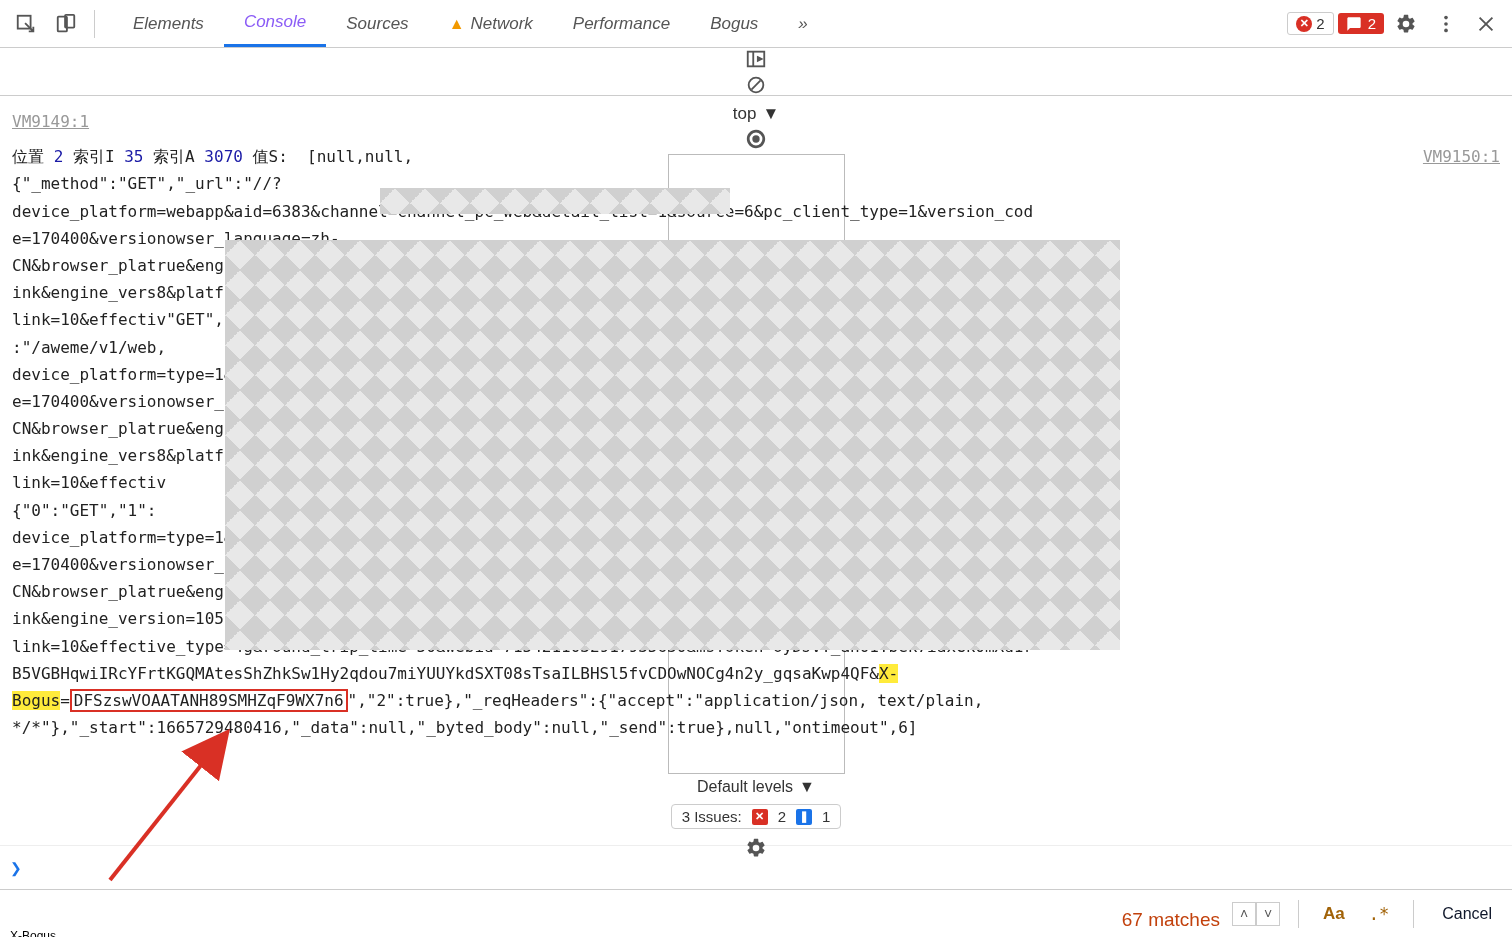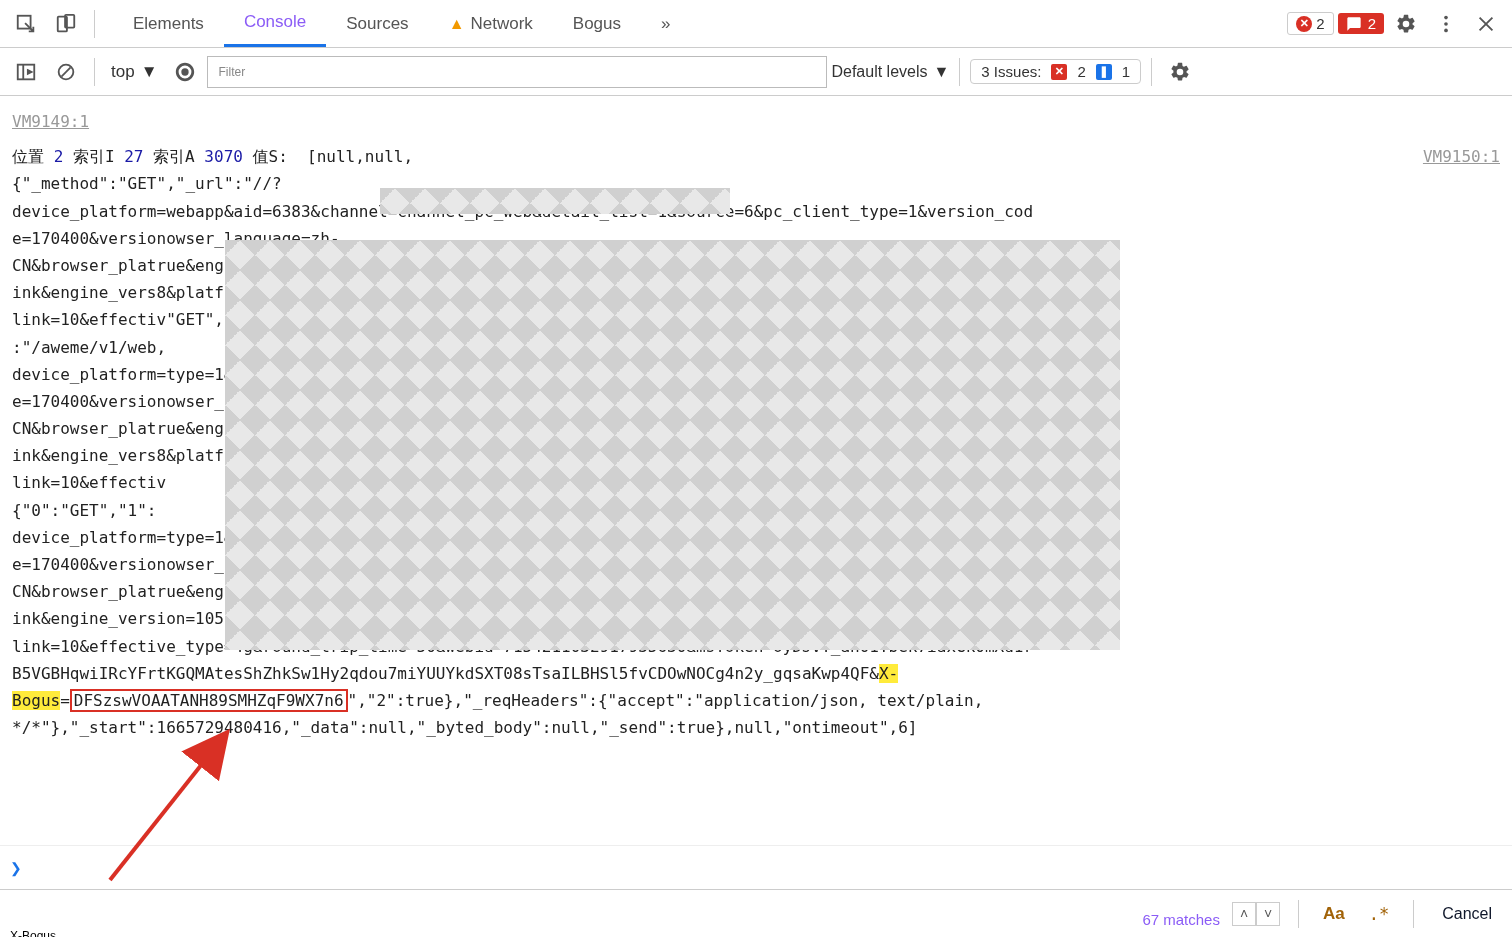--- a/index.html
+++ b/index.html
@@ -29,38 +29,39 @@
 .icon-btn svg { width: 22px; height: 22px; }
 .vdiv { width: 1px; height: 28px; background: #ccc; margin: 0 6px; }
 .tabs { display: flex; align-items: center; height: 100%; gap: 0; margin-left: 8px; }
 .tab {
   padding: 12px 20px;
   height: 100%;
   display: flex; align-items: center;
   color: #555; font-size: 17px;
   cursor: pointer;
   gap: 6px;
+  font-style: italic;
 }
 .tab.active {
   color: #8b5cf6;
   border-bottom: 3px solid #1a73e8;
 }
 .spacer { flex: 1; }
 .badge {
   display: flex; align-items: center; gap: 4px;
   padding: 2px 8px; border: 1px solid #ccc; border-radius: 3px;
   font-size: 15px; color: #333;
 }
 .badge .dot-red { width: 16px; height: 16px; border-radius: 50%; background: #d93025; display:flex;align-items:center;justify-content:center;color:#fff;font-size:11px;font-weight:bold;}
 .badge-red { background: #d93025; color:#fff; border:none; padding:2px 8px; border-radius:3px; display:flex;align-items:center;gap:6px; font-size:15px;}
 .filterbar {
   height: 48px;
   border-bottom: 1px solid #ccc;
   display: flex; align-items: center;
-  padding: 0 8px; gap: 4px;
+  padding: 0 8px; gap: 4px; flex-direction: column;
 }
 .exec-select {
   display:flex;align-items:center;gap:6px;
   font-size: 17px; color:#333; padding: 0 6px;
 }
 .input-filter {
   flex: 0 0 620px;
   height: 32px;
   border: 1px solid #bbb;
   padding: 0 10px;
@@ -108,21 +109,21 @@
   padding: 0 10px; gap: 12px;
 }
 .search-input {
   flex: 1;
   height: 30px;
   border: none;
   font-size: 12px;
   outline: none;
   margin-top: 44px;
 }
-.matches { color:#8b5cf6; font-size:15px;margin-top:12px; }
+.matches { color:#c2410c; font-size:19px;margin-top:12px; }
 .nav-btn { width:24px;height:24px;display:flex;align-items:center;justify-content:center;color:#555;cursor:pointer;border:1px solid #ccc;}
 .nav-btns { display:flex; }
 .toggle-btn { font-size:17px;color:#a16207;padding:0 6px;cursor:pointer; font-family:Menlo,monospace;}
 .cancel { color:#0f172a;font-size:16px;cursor:pointer;padding:0 10px;}
 .pixelated {
   position:absolute;
   background: #e8e8e8;
   background-image:
     linear-gradient(45deg, #d0d0d0 25%, transparent 25%),
     linear-gradient(-45deg, #d0d0d0 25%, transparent 25%),
@@ -155,20 +156,21 @@
   </div>
   <div class="vdiv"></div>
   <div class="tabs">
     <div class="tab">Elements</div>
     <div class="tab active">Console</div>
     <div class="tab">Sources</div>
     <div class="tab">
         <span class="warn-icon">▲</span>
         <span>Network</span>
       </div>
+    <div class="tab">Performance</div>
     <div class="tab">Bogus</div>
     <div class="tab">»</div>
   </div>
   <div class="spacer"></div>
   <div class="badge">
     <span class="dot-red">✕</span>
     <span>2</span>
   </div>
   <div class="badge-red">
     <svg width="16" height="16" viewBox="0 0 24 24" fill="currentColor">
@@ -241,21 +243,21 @@
   </div>
 </div>
 
 <div class="console-body">
 
   <div class="log-row">
     <div class="log-source">VM9149:1</div>
   </div>
 
   <div class="log-row">
-    <div class="log-main"><span>位置 </span><span class="n-blue">2</span><span> 索引I </span><span class="n-blue">27</span><span> 索引A </span><span class="n-blue">3070</span><span> 值S:  </span><span>[null,null,
+    <div class="log-main"><span>位置 </span><span class="n-blue">2</span><span> 索引I </span><span class="n-blue">35</span><span> 索引A </span><span class="n-blue">3070</span><span> 值S:  </span><span>[null,null,
 {"_method":"GET","_url":"/</span><span>/?
 device_platform=webapp&amp;aid=6383&amp;channel=channel_pc_web&amp;detail_list=1&amp;source=6&amp;pc_client_type=1&amp;version_cod
 e=170400&amp;version</span><span>owser_language=zh-
 CN&amp;browser_plat</span><span>rue&amp;engine_name=Bl
 ink&amp;engine_vers</span><span>8&amp;platform=PC&amp;down
 link=10&amp;effectiv</span><span>"GET","_byted_url"
 :"/aweme/v1/web,
 device_platform=</span><span>type=1&amp;version_cod
 e=170400&amp;version</span><span>owser_language=zh-
 CN&amp;browser_plat</span><span>rue&amp;engine_name=Bl

